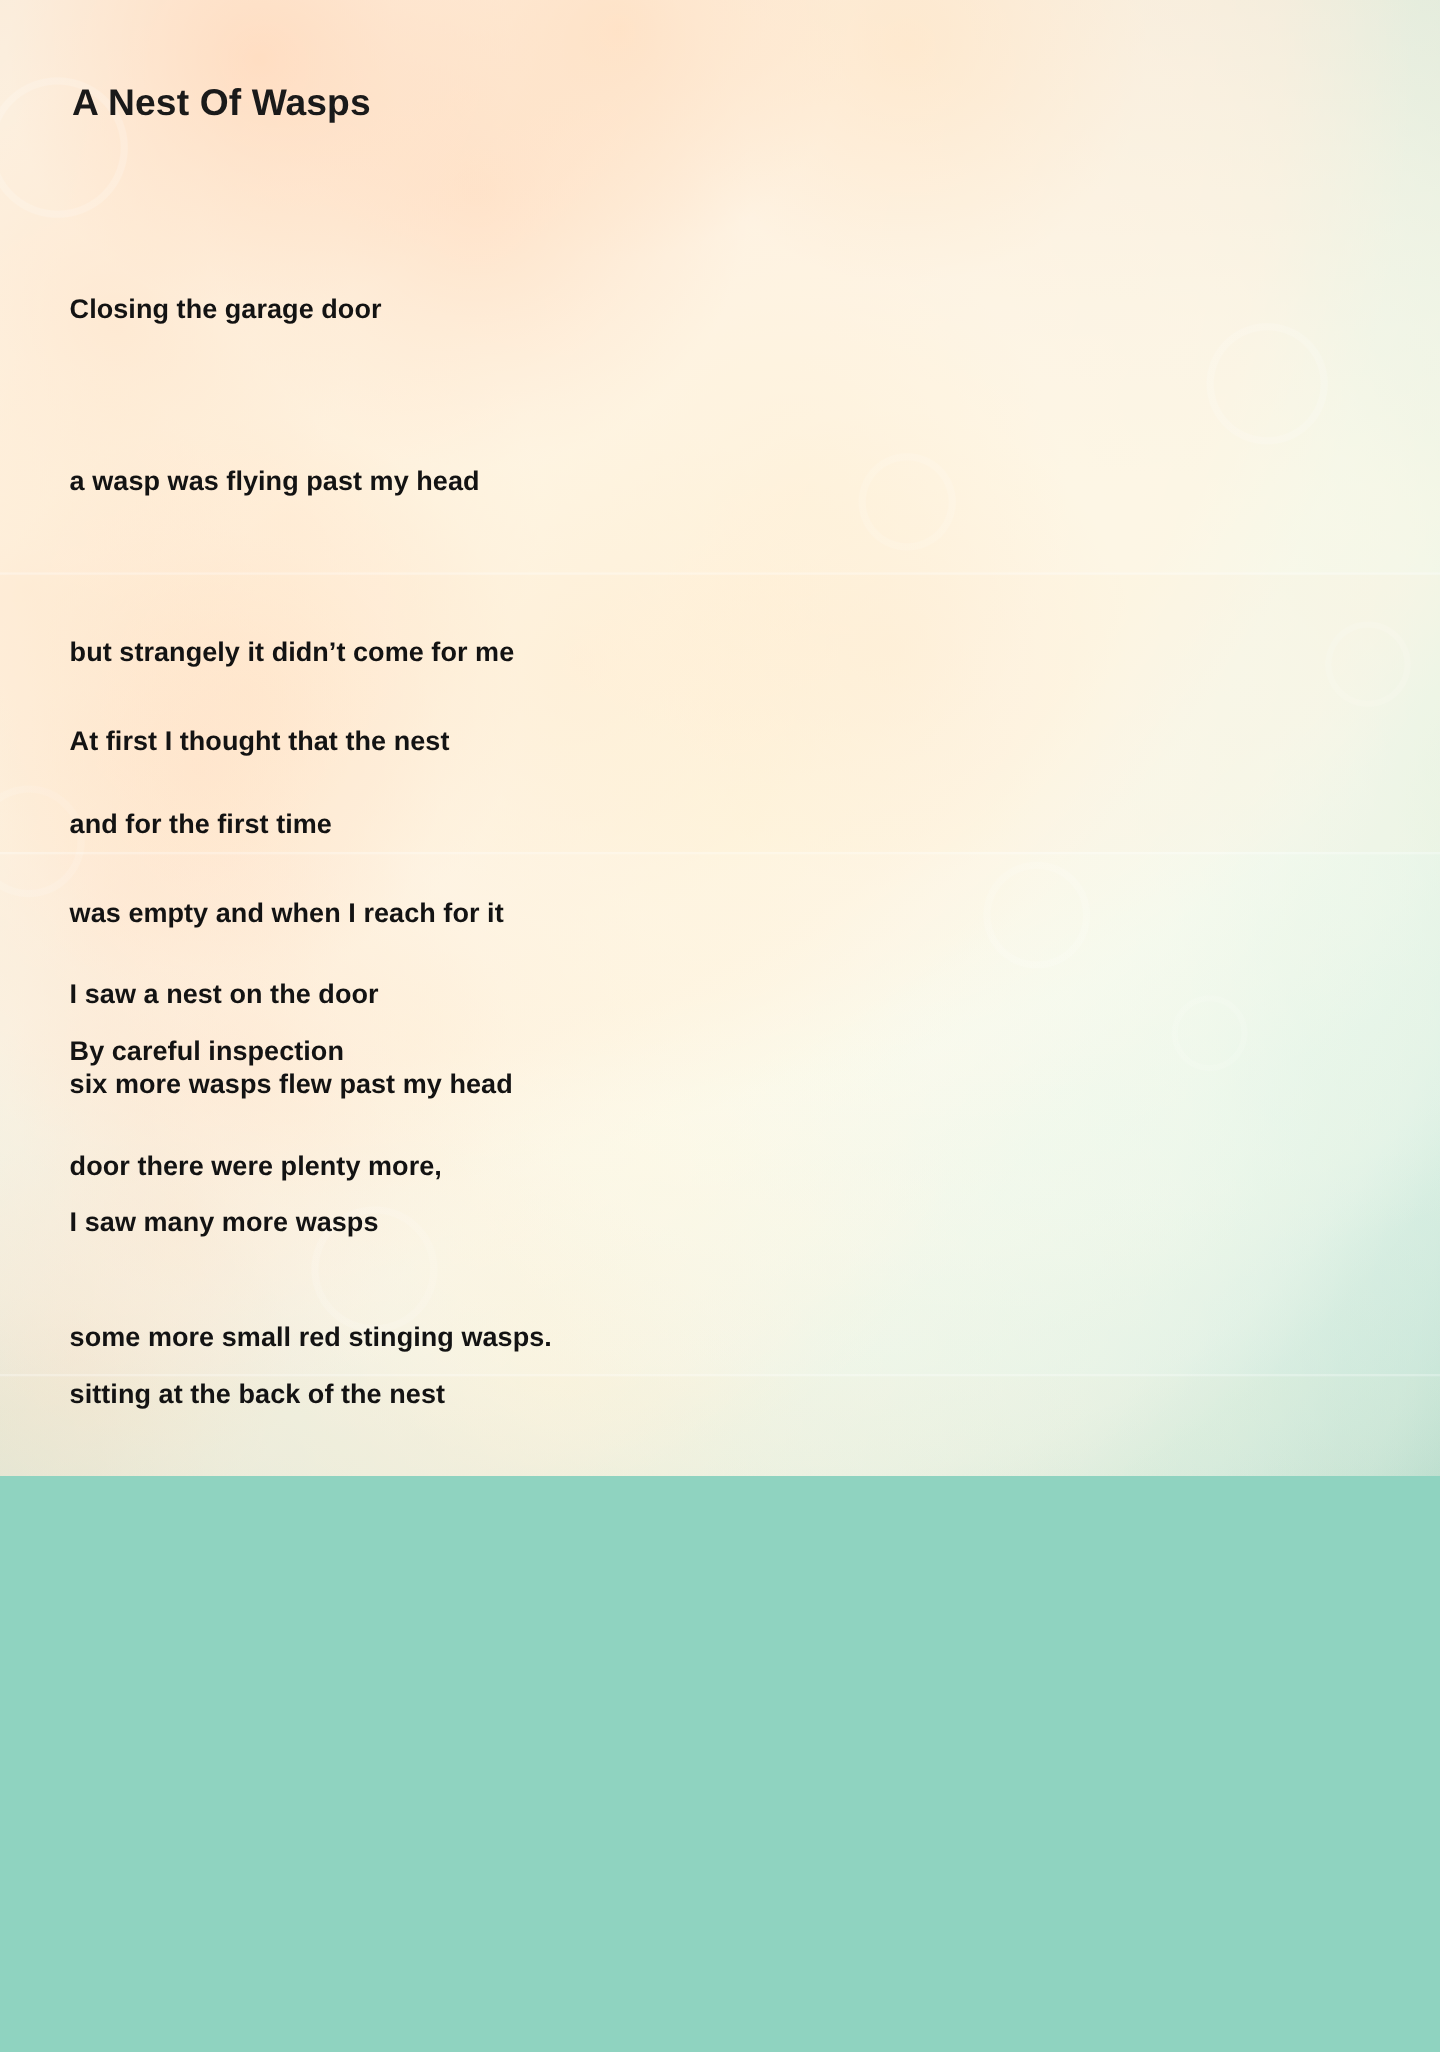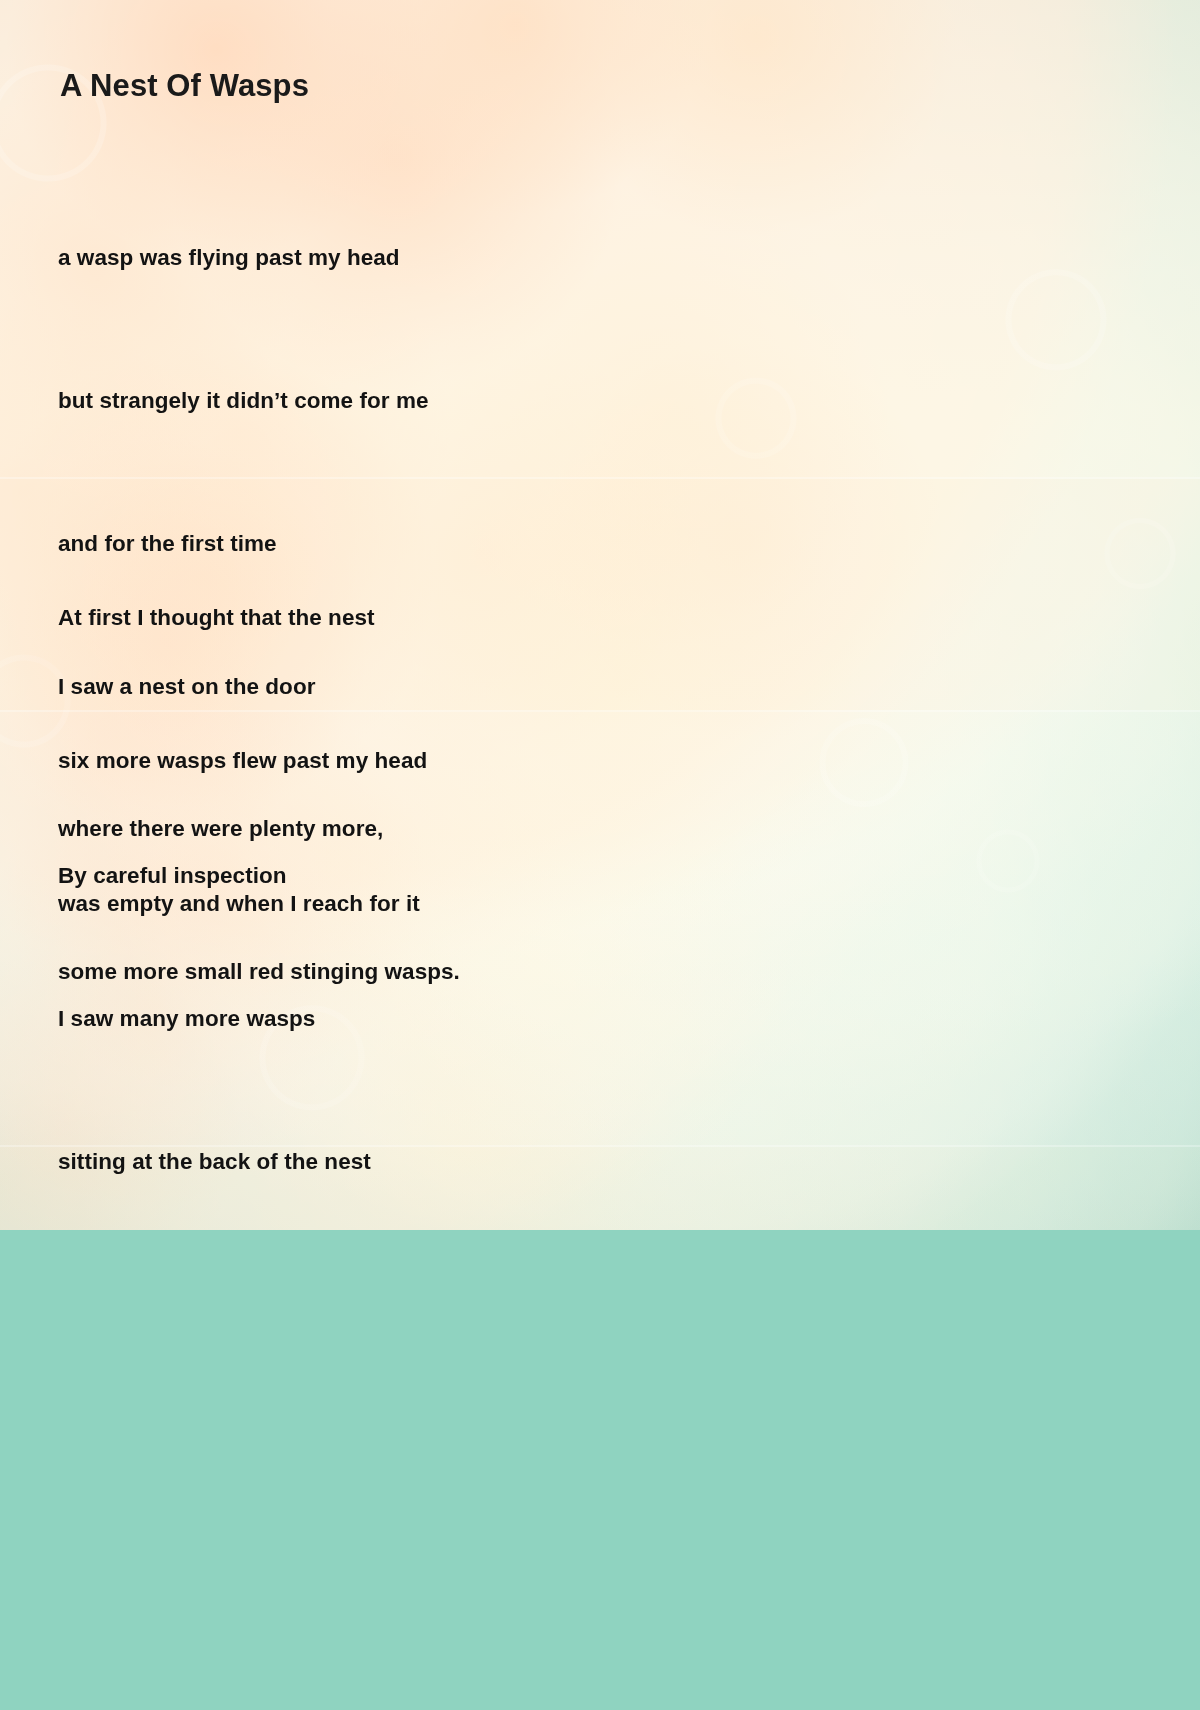--- a/index.html
+++ b/index.html
@@ -173,32 +173,33 @@
 
   <div class="bg-band-tint" style="top:479px;height:231px;background:rgba(255,238,205,0.10);"></div>
   <div class="bg-band-tint" style="top:712px;height:433px;background:rgba(255,255,255,0.04);"></div>
   <div class="bg-band-tint" style="top:1147px;height:563px;background:rgba(255,235,200,0.06);"></div>
 
   <div class="content">
 
     <h1 class="poem-title">A Nest Of Wasps</h1>
 
     <div class="stanza" id="stanza-1">
+      <span class="line">Closing the garage door</span>
       <span class="line">a wasp was flying past my head</span>
       <span class="line">but strangely it didn’t come for me</span>
       <span class="line">and for the first time</span>
       <span class="line">I saw a nest on the door</span>
-      <span class="line">where there were plenty more,</span>
+      <span class="line">door there were plenty more,</span>
       <span class="line">some more small red stinging wasps.</span>
     </div>
 
     <div class="stanza" id="stanza-2">
       <span class="line">At first I thought that the nest</span>
+      <span class="line">was empty and when I reach for it</span>
       <span class="line">six more wasps flew past my head</span>
-      <span class="line">was empty and when I reach for it</span>
     </div>
 
     <div class="stanza" id="stanza-3">
       <span class="line">By careful inspection</span>
       <span class="line">I saw many more wasps</span>
       <span class="line">sitting at the back of the nest</span>
       <span class="line">and these pests</span>
       <span class="line">were sure to dead somebody</span>
       <span class="line">but why they were avoiding me</span>
       

